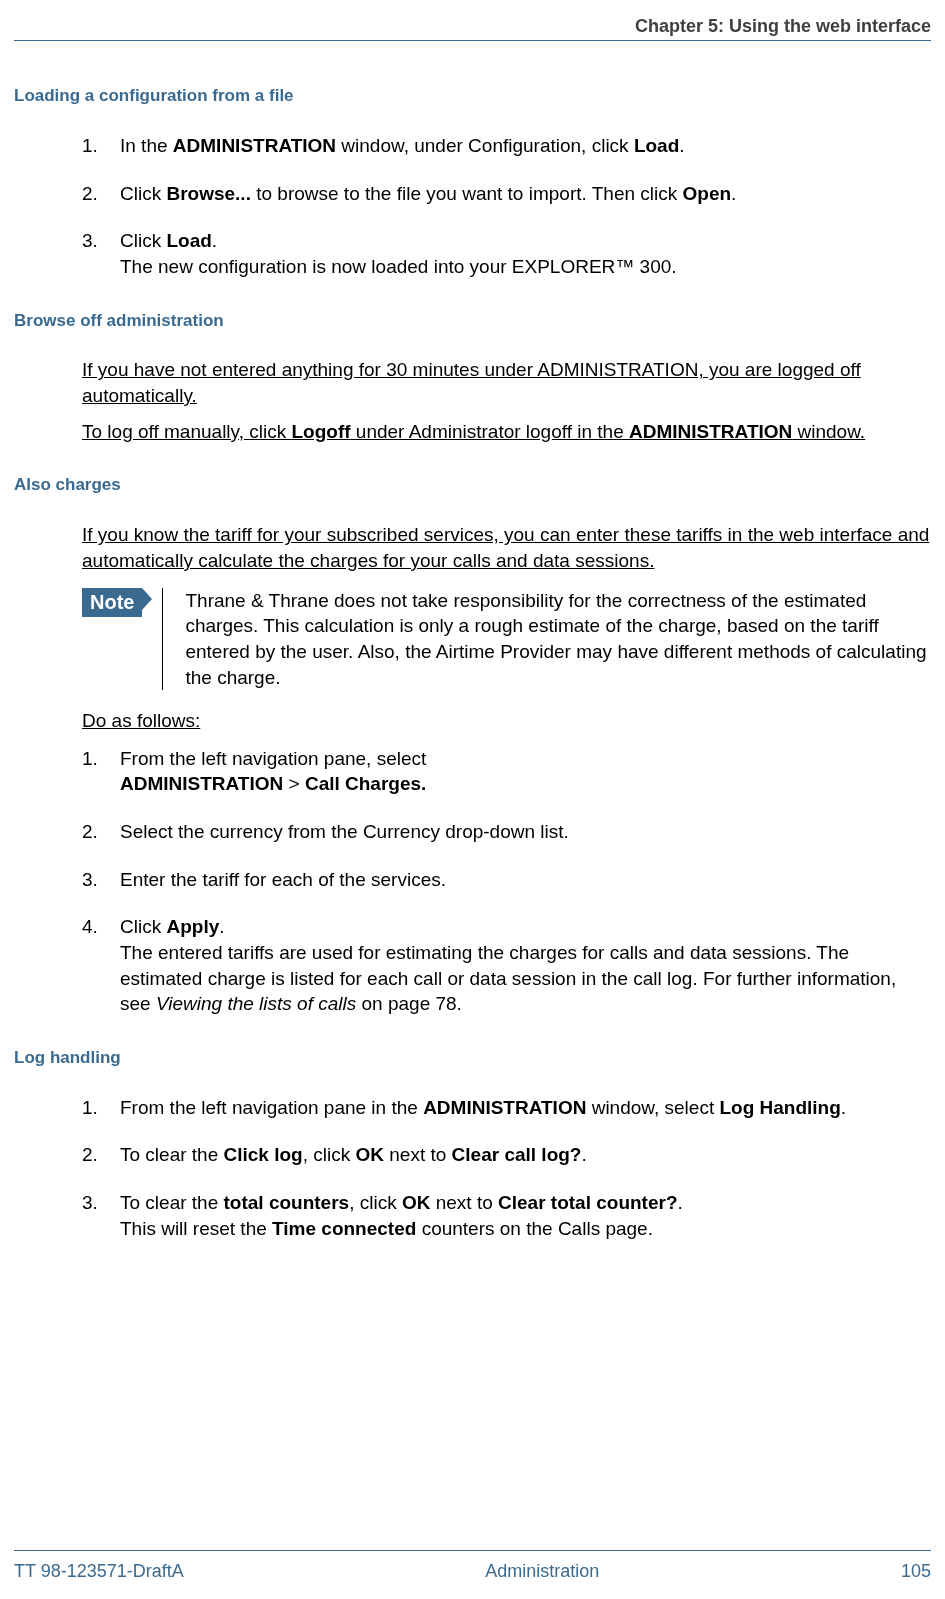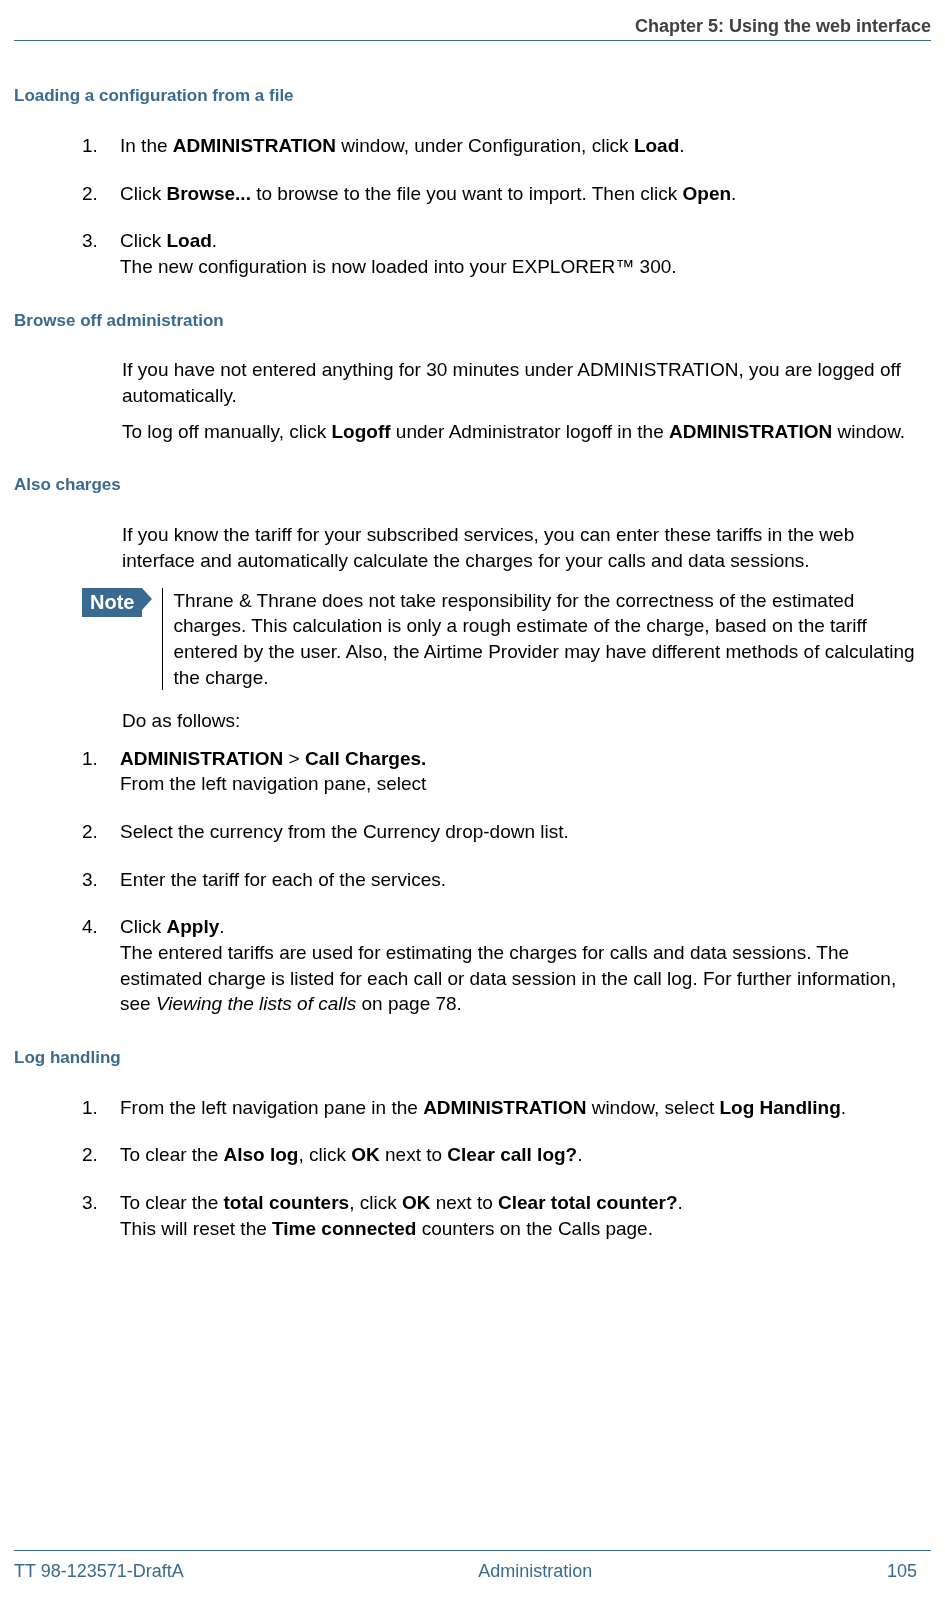--- a/index.html
+++ b/index.html
@@ -35,21 +35,21 @@
       right: 14px;
     }
     .sec-heading {
       color: #3a6a8f;
       font-weight: 700;
       font-size: 17px;
       margin-top: 30px;
       margin-bottom: 25px;
     }
     .sec-heading.first { margin-top: 0; }
-    .body-indent { margin-left: 108px; }
+    .body-indent { margin-left: 68px; text-decoration: underline; }
     ol.numlist {
       list-style: none;
       margin-left: 68px;
     }
     ol.numlist > li {
       position: relative;
       padding-left: 38px;
       margin-bottom: 22px;
     }
     ol.numlist > li > .num {
@@ -83,35 +83,35 @@
       border-bottom: 11px solid transparent;
       border-left: 10px solid #3a6a8f;
     }
     .note-bar {
       width: 14px;
       flex: 0 0 auto;
     }
     .note-sep {
       border-left: 1px solid #000;
       margin-left: 6px;
-      padding-left: 10px;
+      padding-left: 22px;
       flex: 1 1 auto;
     }
     .footer-rule {
       position: absolute;
       bottom: 48px;
       left: 14px;
       right: 14px;
       border-top: 1px solid #3a6a8f;
     }
     .footer {
       position: absolute;
       bottom: 16px;
       left: 14px;
-      right: 28px;
+      right: 14px;
       display: flex;
       justify-content: space-between;
       color: #3a6a8f;
       font-size: 18px;
     }
     .footer-center { font-weight: 400; }
   </style>
 </head>
 <body>
 
@@ -153,22 +153,22 @@
     <div class="note-badge">Note</div>
     <div class="note-bar"></div>
     <div class="note-sep">Thrane &amp; Thrane does not take responsibility for the correctness of the estimated charges. This calculation is only a rough estimate of the charge, based on the tariff entered by the user. Also, the Airtime Provider may have different methods of calculating the charge.</div>
   </div>
   <div class="body-indent">
     <p class="para">Do as follows:</p>
   </div>
   <ol class="numlist" style="margin-top:12px;">
     <li>
       <span class="num">1.</span>
+      <div>From the left navigation pane, select</div>
       <div><span class="b">ADMINISTRATION</span><span> &gt; </span><span class="b">Call Charges.</span></div>
-      <div>From the left navigation pane, select</div>
     </li>
     <li>
       <span class="num">2.</span>
       <span>Select the currency from the Currency drop-down list.</span>
     </li>
     <li>
       <span class="num">3.</span>
       <span>Enter the tariff for each of the services.</span>
     </li>
     <li>
@@ -181,21 +181,21 @@
   </ol>
 
   <div class="sec-heading">Log handling</div>
   <ol class="numlist">
     <li>
       <span class="num">1.</span>
       <span>From the left navigation pane in the </span><span class="b">ADMINISTRATION</span><span> window, select </span><span class="b">Log Handling</span><span>.</span>
     </li>
     <li>
       <span class="num">2.</span>
-      <span>To clear the </span><span class="b">Also log</span><span>, click </span><span class="b">OK</span><span> next to </span><span class="b">Clear call log?</span><span>.</span>
+      <span>To clear the </span><span class="b">Click log</span><span>, click </span><span class="b">OK</span><span> next to </span><span class="b">Clear call log?</span><span>.</span>
     </li>
     <li>
       <span class="num">3.</span>
       <span>To clear the </span><span class="b">total counters</span><span>, click </span><span class="b">OK</span><span> next to </span><span class="b">Clear total counter?</span><span>.</span>
       <div>
         <span>This will reset the </span><span class="b">Time connected</span><span> counters on the Calls page.</span>
       </div>
     </li>
   </ol>
 

